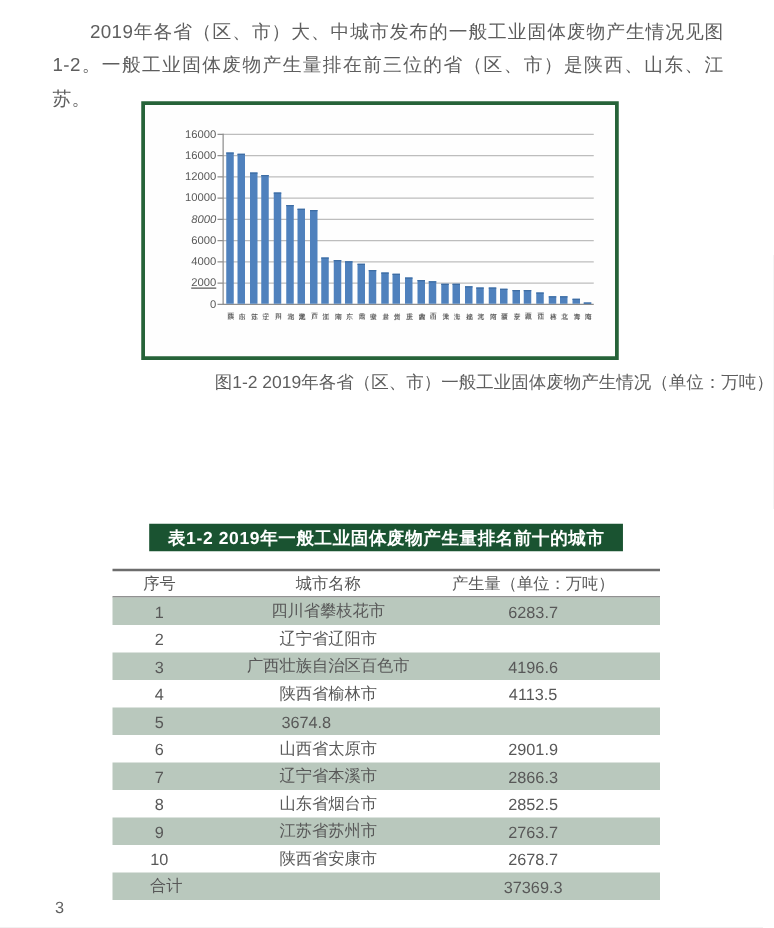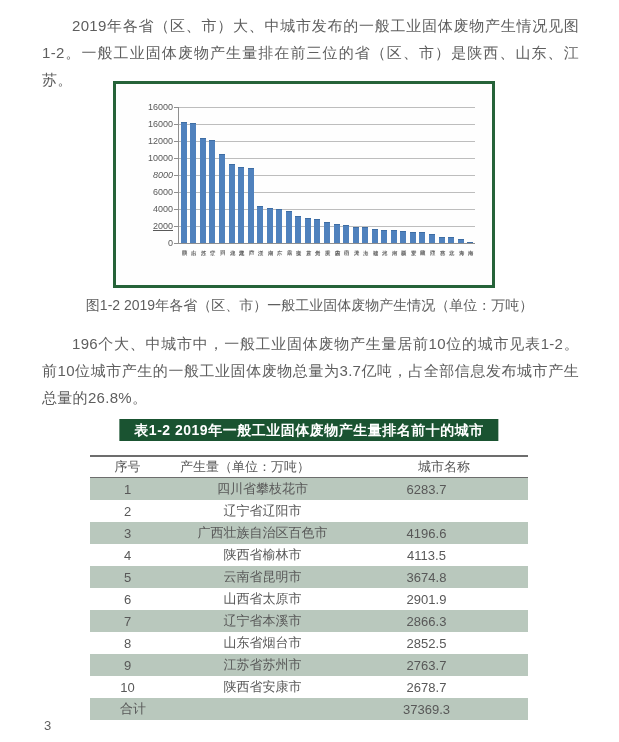--- a/index.html
+++ b/index.html
@@ -34,21 +34,21 @@
   }
   .bar { position:absolute; bottom:0; width:6px; background:#4f81bd; border-top:1px solid #3e6da3; box-sizing:border-box; }
   .xlabel {
     position:absolute; width:12px; top:calc(100% + 3px);
     writing-mode:vertical-rl; text-orientation:upright;
     font-size:9px; line-height:11px; color:#575757;
     transform:scale(0.6); transform-origin:top center; white-space:nowrap;
   }
 
   .chart-caption {
-    position:absolute; top:297px; left:0; width:619px; text-align:center;
+    position:absolute; top:297px; left:0; width:619px; text-align:right;
     font-size:14px; color:#5e5e5e;
   }
 
   
   .table-title {
     position:absolute; top:419px; left:309px; transform:translateX(-50%);
     background:#1a5331; color:#ffffff; font-weight:bold; font-size:14px;
     line-height:16px; padding:3px 15px; white-space:nowrap; letter-spacing:0.5px;
   }
   .data-table {
@@ -166,29 +166,28 @@
         <div class="xlabel" style="left: 266.129px;">北京</div>
         <div class="bar" style="left: 278.677px; height: 3.825px; background: rgb(79, 129, 189);"></div>
         <div class="xlabel" style="left: 275.677px;">青海</div>
         <div class="bar" style="left: 288.226px; height: 0.68px; background: rgb(79, 129, 189);"></div>
         <div class="xlabel" style="left: 285.226px;">海南</div>
       </div>
   </div>
 
   <div class="chart-caption">图1-2 2019年各省（区、市）一般工业固体废物产生情况（单位：万吨）</div>
 
-  <p class="para para2">196个大、中城市中，一般工业固体废物产生量居前10位的城市见表1-2。前10位城市产生的一般工业固体废物总量为3.7亿吨，占全部信息发布城市产生总量的26.8%。</p>
 
   <div class="table-title">表1-2 2019年一般工业固体废物产生量排名前十的城市</div>
 
   <div class="data-table">
     <div class="t-header">
         <div class="cell">序号</div>
+        <div class="cell">城市名称</div>
         <div class="cell qty">产生量（单位：万吨）</div>
-        <div class="cell">城市名称</div>
       </div>
     <div>
         <div class="t-row odd">
           <div class="cell">1</div>
           <div class="cell">四川省攀枝花市</div>
           <div class="cell qty">6283.7</div>
         </div>
         <div class="t-row">
           <div class="cell">2</div>
           <div class="cell">辽宁省辽阳市</div>
@@ -198,21 +197,20 @@
           <div class="cell">广西壮族自治区百色市</div>
           <div class="cell qty">4196.6</div>
         </div>
         <div class="t-row">
           <div class="cell">4</div>
           <div class="cell">陕西省榆林市</div>
           <div class="cell qty">4113.5</div>
         </div>
         <div class="t-row odd">
           <div class="cell">5</div>
-          <div class="cell">云南省昆明市</div>
           <div class="cell qty">3674.8</div>
         </div>
         <div class="t-row">
           <div class="cell">6</div>
           <div class="cell">山西省太原市</div>
           <div class="cell qty">2901.9</div>
         </div>
         <div class="t-row odd">
           <div class="cell">7</div>
           <div class="cell">辽宁省本溪市</div>

